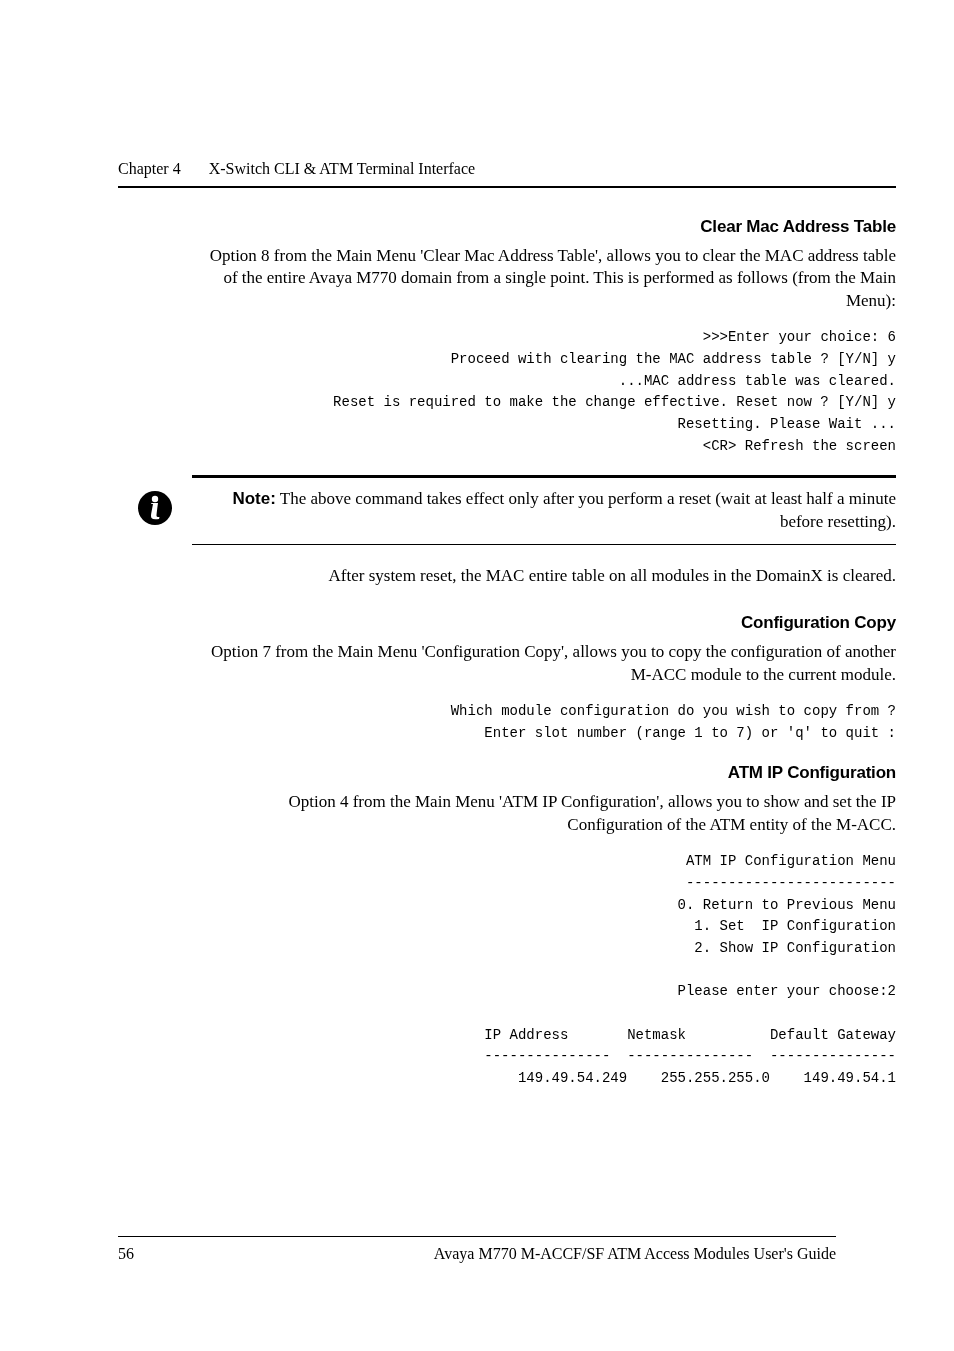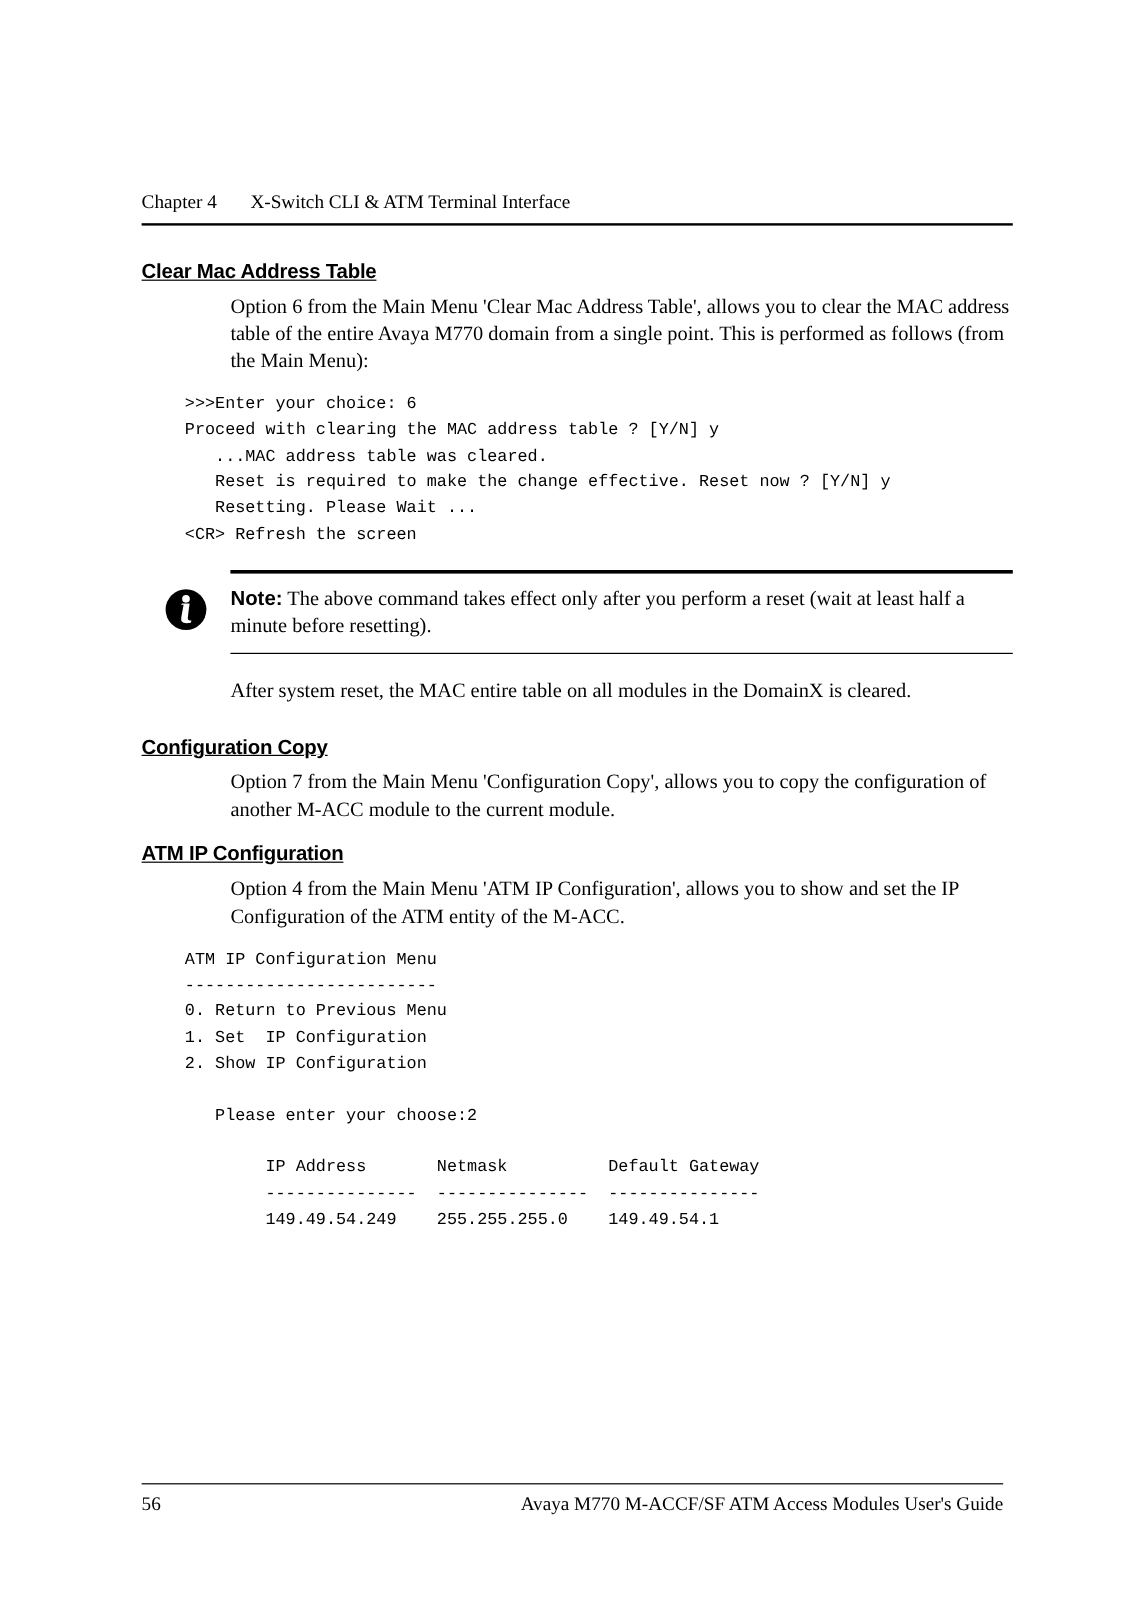--- a/index.html
+++ b/index.html
@@ -7,41 +7,41 @@
   body {
     font-family: "Palatino Linotype","Book Antiqua",Palatino,Georgia,serif;
     color: #000;
     font-size: 17px;
     line-height: 1.35;
   }
   .page {
     position: relative;
     width: 954px;
     height: 1351px;
-    padding: 158px 110px 70px 118px;
+    padding: 158px 58px 70px 118px;
+    text-align: right;
   }
   .running-head {
     display: flex;
     gap: 28px;
     font-size: 16px;
     margin-bottom: 6px;
   }
   .hr-head {
     border: none;
     border-top: 2px solid #000;
     margin-bottom: 28px;
   }
   .heading {
     font-family: Arial,Helvetica,sans-serif;
     font-weight: 700;
     font-size: 17px;
     margin: 0 0 6px 0;
     font-stretch: condensed;
     letter-spacing: -0.2px;
-    text-decoration: underline;
   }
   .body-para {
     margin-left: 74px;
     margin-bottom: 14px;
   }
   pre.code {
     font-family: "Courier New",Courier,monospace;
     font-size: 14px;
     line-height: 1.55;
     white-space: pre;
@@ -96,21 +96,21 @@
 
 <div class="page">
 
   <div class="running-head">
     <span>Chapter 4</span>
     <span>X-Switch CLI &amp; ATM Terminal Interface</span>
   </div>
   <hr class="hr-head">
 
   <div class="heading">Clear Mac Address Table</div>
-  <p class="body-para">Option 6 from the Main Menu 'Clear Mac Address Table', allows you to clear the MAC address table of the entire Avaya M770 domain from a single point. This is performed as follows (from the Main Menu):</p>
+  <p class="body-para">Option 8 from the Main Menu 'Clear Mac Address Table', allows you to clear the MAC address table of the entire Avaya M770 domain from a single point. This is performed as follows (from the Main Menu):</p>
   <pre class="code">&gt;&gt;&gt;Enter your choice: 6
 Proceed with clearing the MAC address table ? [Y/N] y
    ...MAC address table was cleared.
    Reset is required to make the change effective. Reset now ? [Y/N] y
    Resetting. Please Wait ...
 &lt;CR&gt; Refresh the screen</pre>
 
   <div class="note-block">
     <hr class="note-rule">
     <div class="note-row">
@@ -128,20 +128,22 @@
     </div>
     <hr class="note-rule thin">
   </div>
 
   <div class="section-gap-sm"></div>
   <p class="body-para">After system reset, the MAC entire table on all modules in the DomainX is cleared.</p>
 
   <div class="section-gap-sm"></div>
   <div class="heading">Configuration Copy</div>
   <p class="body-para">Option 7 from the Main Menu 'Configuration Copy', allows you to copy the configuration of another M-ACC module to the current module.</p>
+  <pre class="code">Which module configuration do you wish to copy from ?
+Enter slot number (range 1 to 7) or 'q' to quit :</pre>
 
   <div class="heading">ATM IP Configuration</div>
   <p class="body-para">Option 4 from the Main Menu 'ATM IP Configuration', allows you to show and set the IP Configuration of the ATM entity of the M-ACC.</p>
   <pre class="code">ATM IP Configuration Menu
 -------------------------
 0. Return to Previous Menu
 1. Set  IP Configuration
 2. Show IP Configuration
 
    Please enter your choose:2

